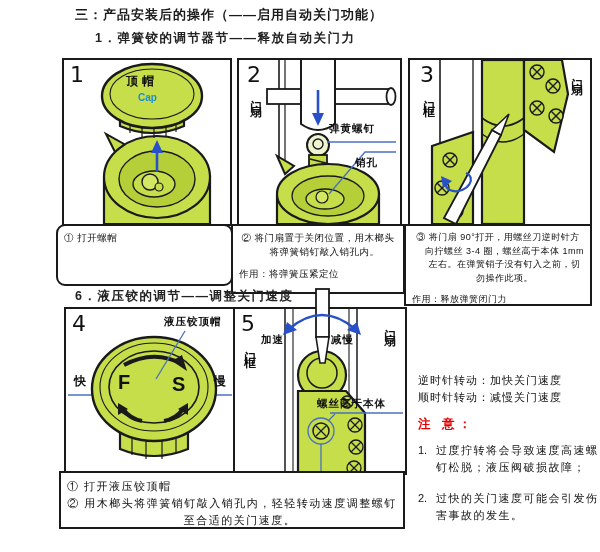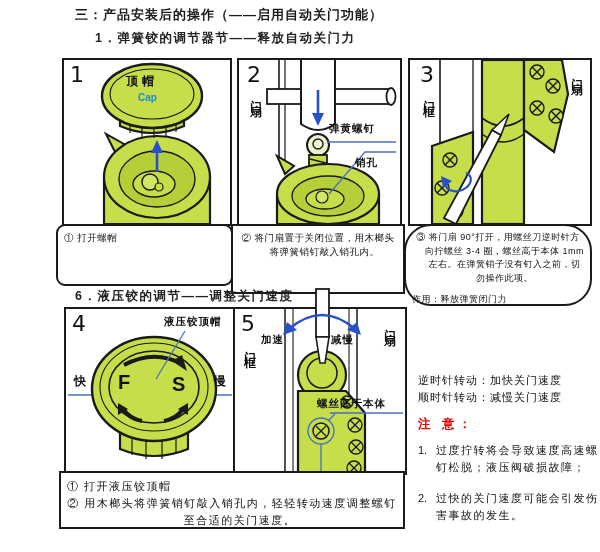--- a/index.html
+++ b/index.html
@@ -96,20 +96,21 @@
       <line x1="88" y1="82" x2="157" y2="82" stroke="#4a6fc0" stroke-width="1.3"></line>
       <polyline points="90,134 126,92 157,92" fill="none" stroke="#4a6fc0" stroke-width="1.3"></polyline>
     </svg>
     <div class="panel-num" style="left:8px;top:2px;">2</div>
     <div class="vt" style="left:8px;top:30px;">门扇</div>
     <div class="dlabel" style="left:90px;top:62px;">弹黄螺钉</div>
     <div class="dlabel" style="left:116px;top:96px;">销孔</div>
   </div>
   <div class="capbox" style="left:231px;top:224px;width:158px;height:56px;">
     <div class="hang">② 将门扇置于关闭位置，用木榔头将弹簧销钉敲入销孔内。</div>
+    <div class="effect">作用：将弹簧压紧定位</div>
   </div>
 
   <div class="panel" style="left:408px;top:58px;width:180px;height:164px;">
     <svg width="180" height="164" viewBox="0 0 180 164">
 
       <line x1="30" y1="0" x2="30" y2="164" stroke="#1a1a1a" stroke-width="1.6"></line>
       <line x1="63" y1="0" x2="63" y2="164" stroke="#1a1a1a" stroke-width="1.3"></line>
 
       <rect x="72" y="0" width="42" height="164" fill="#c6de4a" stroke="#1a1a1a" stroke-width="2.2"></rect>
       <path d="M72,58 Q93,74 114,58" fill="none" stroke="#1a1a1a" stroke-width="1.6"></path>
@@ -147,21 +148,21 @@
       <path d="M34,158 L82,70 L91,75 L46,164 Z" fill="#ffffff" stroke="#1a1a1a" stroke-width="1.8"></path>
       <path d="M82,70 L91,75 L99,54 Z" fill="#ffffff" stroke="#1a1a1a" stroke-width="1.6"></path>
 
       <path d="M36,122 a13,9 -20 1 0 20,-9" fill="none" stroke="#2850c8" stroke-width="2.2"></path>
       <polygon points="33,128 31,116 42,121" fill="#2850c8"></polygon>
     </svg>
     <div class="panel-num" style="left:10px;top:2px;">3</div>
     <div class="vt" style="left:10px;top:30px;">门框</div>
     <div class="vt" style="left:158px;top:8px;">门扇</div>
   </div>
-  <div class="capbox" style="left:404px;top:224px;width:172px;height:68px;font-size:9px;line-height:13.5px;border-radius:27px;">
+  <div class="capbox" style="left:404px;top:224px;width:172px;height:68px;font-size:9px;line-height:13.5px;">
     <div class="hang">③ 将门扇 90°打开，用螺丝刀逆时针方向拧螺丝 3-4 圈，螺丝高于本体 1mm左右。在弹簧销子没有钉入之前，切勿操作此项。</div>
     <div class="effect">作用：释放弹簧闭门力</div>
   </div>
 
   <div class="abs subhead" style="left:75px;top:288px;">6．液压铰的调节——调整关门速度</div>
 
   <div class="panel" style="left:64px;top:307px;width:168px;height:164px;">
     <svg width="168" height="164" viewBox="0 0 168 164">
       <line x1="2" y1="86" x2="166" y2="86" stroke="#4a6fc0" stroke-width="1.3"></line>
 

